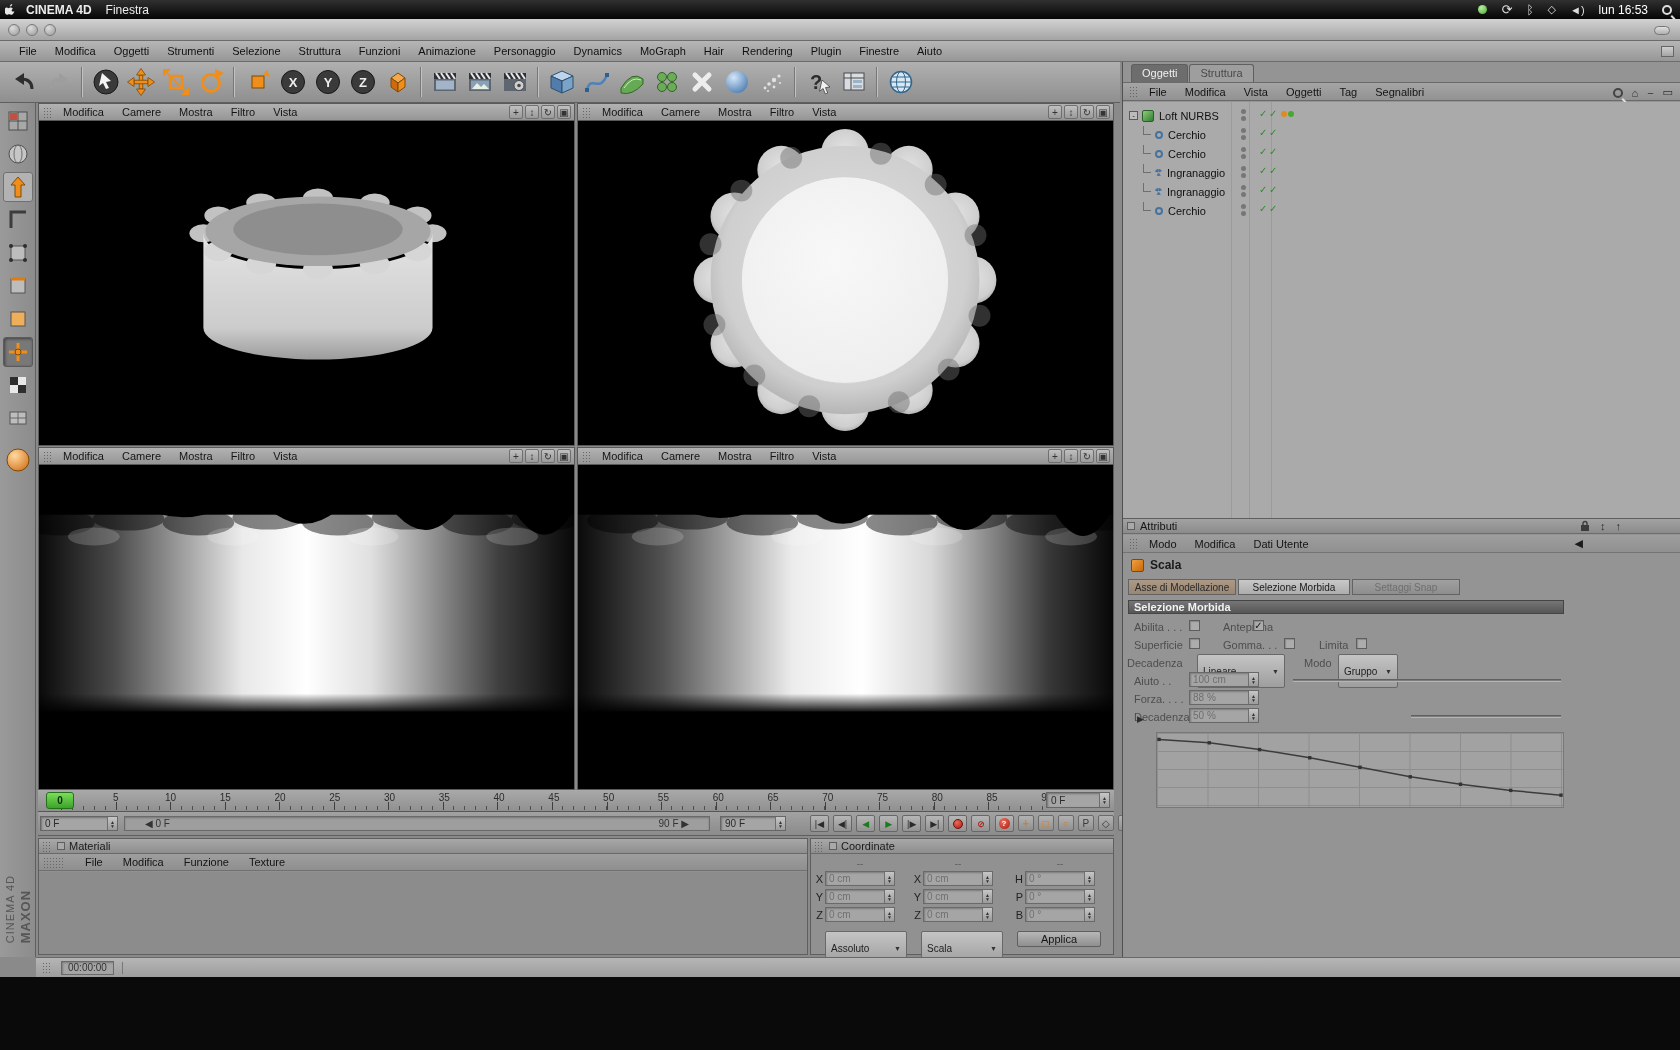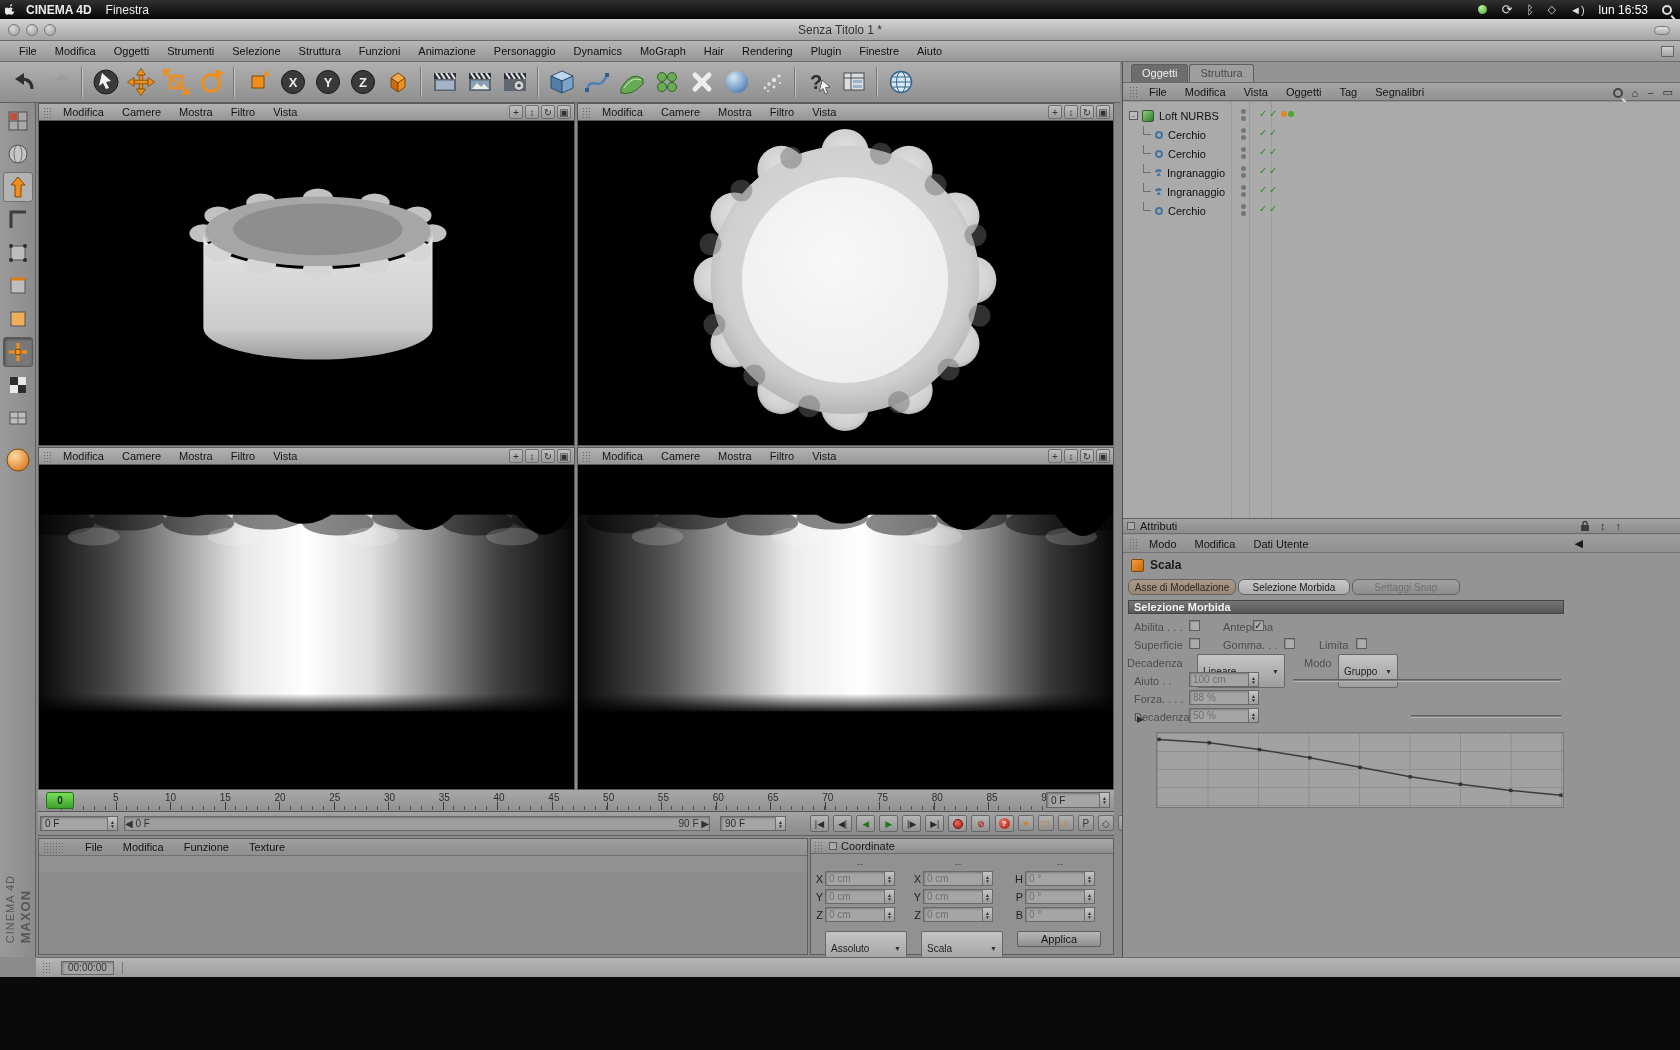--- a/index.html
+++ b/index.html
@@ -51,21 +51,21 @@
 
 .ruler{left:38px;top:790px;width:1076px;height:22px;background:linear-gradient(#a9a9a9,#909090);border-bottom:1px solid #565656;overflow:hidden}
 .ticknums{position:absolute;left:14px;top:2px;width:1004px;display:flex;justify-content:space-between}
 .tick{width:18px;text-align:center;font-size:10px;color:#2c2c2c}
 .tminor{position:absolute;left:23px;bottom:1px;width:982px;height:4px;background:repeating-linear-gradient(90deg,#4f4f4f 0 1px,transparent 1px 10.9px)}
 .tmajor{position:absolute;left:23px;bottom:1px;width:982px;height:8px;background:repeating-linear-gradient(90deg,#3f3f3f 0 1px,transparent 1px 54.55px)}
 .playhead{position:absolute;left:8px;top:2px;width:28px;height:17px;background:linear-gradient(#79de58,#3da22c);border:1px solid #237218;border-radius:3px;text-align:center;font-size:10px;color:#0c2c08;line-height:15px;font-weight:bold}
 .framebox{position:absolute;background:#a5a5a5;border:1px solid #666;box-shadow:inset 1px 1px 2px rgba(0,0,0,.3);display:flex;align-items:center;padding:0 4px;font-size:10px;color:#2a2a2a}
 .stepper{position:absolute;right:0;top:0;bottom:0;width:10px;background:linear-gradient(#c6c6c6,#9b9b9b);border-left:1px solid #6f6f6f;display:flex;flex-direction:column;align-items:center;justify-content:center;font-size:5px;line-height:4px;color:#333}
 .transport{left:38px;top:812px;width:1076px;height:24px;background:linear-gradient(#a2a2a2,#8b8b8b);border-bottom:1px solid #5f5f5f}
-.rangebar{position:absolute;left:86px;top:4px;width:586px;height:15px;background:#9e9e9e;border:1px solid #6a6a6a;box-shadow:inset 0 1px 2px rgba(0,0,0,.25);display:flex;align-items:center;justify-content:space-between;padding:0 0;font-size:10px;color:#333}
+.rangebar{position:absolute;left:86px;top:4px;width:586px;height:15px;background:#9e9e9e;border:1px solid #6a6a6a;box-shadow:inset 0 1px 2px rgba(0,0,0,.25);display:flex;align-items:center;justify-content:space-between;padding:0 20px;font-size:10px;color:#333}
 .tbt{width:19px;height:17px;background:linear-gradient(#b6b6b6,#939393);border:1px solid #676767;border-radius:2px;display:inline-flex;align-items:center;justify-content:center;font-size:9px;color:#2a2a2a;margin-right:1px;vertical-align:top}
 .tbt.green{color:#1d7a1d}
 .reddot{width:10px;height:10px;border-radius:50%;background:radial-gradient(circle at 35% 30%,#ef6a58,#a81e14);border:1px solid #6e0f08}
 .redq{width:11px;height:11px;border-radius:50%;background:radial-gradient(circle at 35% 30%,#ef6a58,#a81e14);color:#fff;font-size:8px;font-weight:bold;display:flex;align-items:center;justify-content:center}
 .keyt{width:16px;height:16px;background:linear-gradient(#b2b2b2,#909090);border:1px solid #6a6a6a;border-radius:2px;display:inline-flex;align-items:center;justify-content:center;font-size:10px;margin-right:1px;color:#3a3a3a}
 .keyt.orange{color:#e07b10;font-weight:bold}
 
 .panel{background:#919191;border:1px solid #5f5f5f}
 .phead{height:15px;background:linear-gradient(#a8a8a8,#8e8e8e);border-bottom:1px solid #696969;display:flex;align-items:center;padding-left:3px;gap:4px;font-size:11px;color:#1a1a1a}
 .pbox{width:8px;height:8px;border:1px solid #5e5e5e;background:#a9a9a9}
@@ -112,21 +112,21 @@
 .tagic i{width:6px;height:6px;border-radius:50%}
 .tagic i:first-child{background:#e08a20}
 .tagic i:last-child{background:#4aa832}
 
 .attrhead{position:absolute;left:0;top:456px;width:558px;height:16px;background:linear-gradient(#a2a2a2,#8b8b8b);border-top:1px solid #5f5f5f;border-bottom:1px solid #6d6d6d;display:flex;align-items:center;gap:5px;padding-left:4px;font-size:11px;color:#161616}
 .attrmenu{position:absolute;left:0;top:473px;width:558px;height:18px;background:linear-gradient(#9e9e9e,#909090);border-bottom:1px solid #737373;display:flex;align-items:center;padding-left:6px}
 .attrmenu span.mi{padding:0 9px;font-size:11px;color:#141414}
 .toolrow{position:absolute;left:8px;top:496px;display:flex;align-items:center;gap:6px;font-size:12px;font-weight:bold;color:#1a1a1a}
 .toolico{width:13px;height:13px;background:linear-gradient(135deg,#f0a040,#c86808);border:1px solid #7c4a06;border-radius:2px}
 .attrtabs{position:absolute;left:5px;top:517px;display:flex;gap:2px}
-.attrtab{height:16px;display:flex;align-items:center;justify-content:center;font-size:10px;border:1px solid #636363;border-radius:6px}
+.attrtab{height:16px;display:flex;align-items:center;justify-content:center;font-size:10px;border:1px solid #636363;border-radius:0}
 .attrtab.normal{background:linear-gradient(#ad9a86,#998673);color:#2a2a2a}
 .attrtab.active{background:linear-gradient(#c8c8c8,#adadad);color:#1a1a1a}
 .attrtab.disabled{background:linear-gradient(#a0a0a0,#8e8e8e);color:#6f6f6f}
 .sechead{position:absolute;left:5px;top:538px;width:436px;height:14px;background:linear-gradient(#767676,#565656);border:1px solid #454545;color:#f2f2f2;font-weight:bold;font-size:11px;display:flex;align-items:center;padding-left:5px}
 .flabel{position:absolute;font-size:11px;color:#4e4e4e}
 .cb{position:absolute;width:11px;height:11px;background:#acacac;border:1px solid #5e5e5e;box-shadow:inset 1px 1px 1px rgba(0,0,0,.2);font-size:10px;line-height:9px;text-align:center;color:#1a1a1a;font-weight:bold}
 .afield{position:absolute;height:15px;background:#a5a5a5;border:1px solid #686868;box-shadow:inset 1px 1px 2px rgba(0,0,0,.25);font-size:10px;color:#6e6e6e;display:flex;align-items:center;padding:0 3px}
 .slider{position:absolute;height:3px;background:#7c7c7c;border-top:1px solid #606060;border-bottom:1px solid #b5b5b5}
 .curvebox{position:absolute;left:33px;top:670px;width:408px;height:76px;background:#a2a2a2;border:1px solid #787878}
 .expand3{position:absolute;left:14px;top:652px;font-size:9px;color:#2e2e2e}
@@ -153,21 +153,20 @@
       <span style="font-size:11px">◄)</span>
       <span class="clock">lun 16:53</span>
       <span class="mag"></span>
     </div>
   </div>
 
   <div class="abs titlebar">
     <span class="tl" style="left:8px"></span>
     <span class="tl" style="left:26px"></span>
     <span class="tl" style="left:44px"></span>
-    <div class="title">Senza Titolo 1 *</div>
     <span class="tpill"></span>
   </div>
 
   <div class="abs menubar">
 
   <span class="mi">File</span>
       <span class="mi">Modifica</span>
       <span class="mi">Oggetti</span>
       <span class="mi">Strumenti</span>
       <span class="mi">Selezione</span>
@@ -754,20 +753,25 @@
       <span class="keyt orange">□</span>
       <span class="keyt orange">○</span>
       <span class="keyt">P</span>
       <span class="keyt">◇</span>
       <span class="keyt">#</span>
       <span class="keyt">↑</span>
     </div>
   </div>
 
   <div class="abs panel" style="left:38px;top:838px;width:770px;height:117px">
+    <div class="phead">
+      <span class="grip"></span>
+      <span class="pbox"></span>
+      <span>Materiali</span>
+    </div>
     <div class="pmenu">
       <span class="grip"></span>
       <span style="display:flex">
           <span class="mi" style="padding:0 10px">File</span>
           <span class="mi" style="padding:0 10px">Modifica</span>
           <span class="mi" style="padding:0 10px">Funzione</span>
           <span class="mi" style="padding:0 10px">Texture</span>
         </span>
     </div>
     <div style="position:absolute;left:0;top:33px;right:0;bottom:0;background:#8c8c8c"></div>

